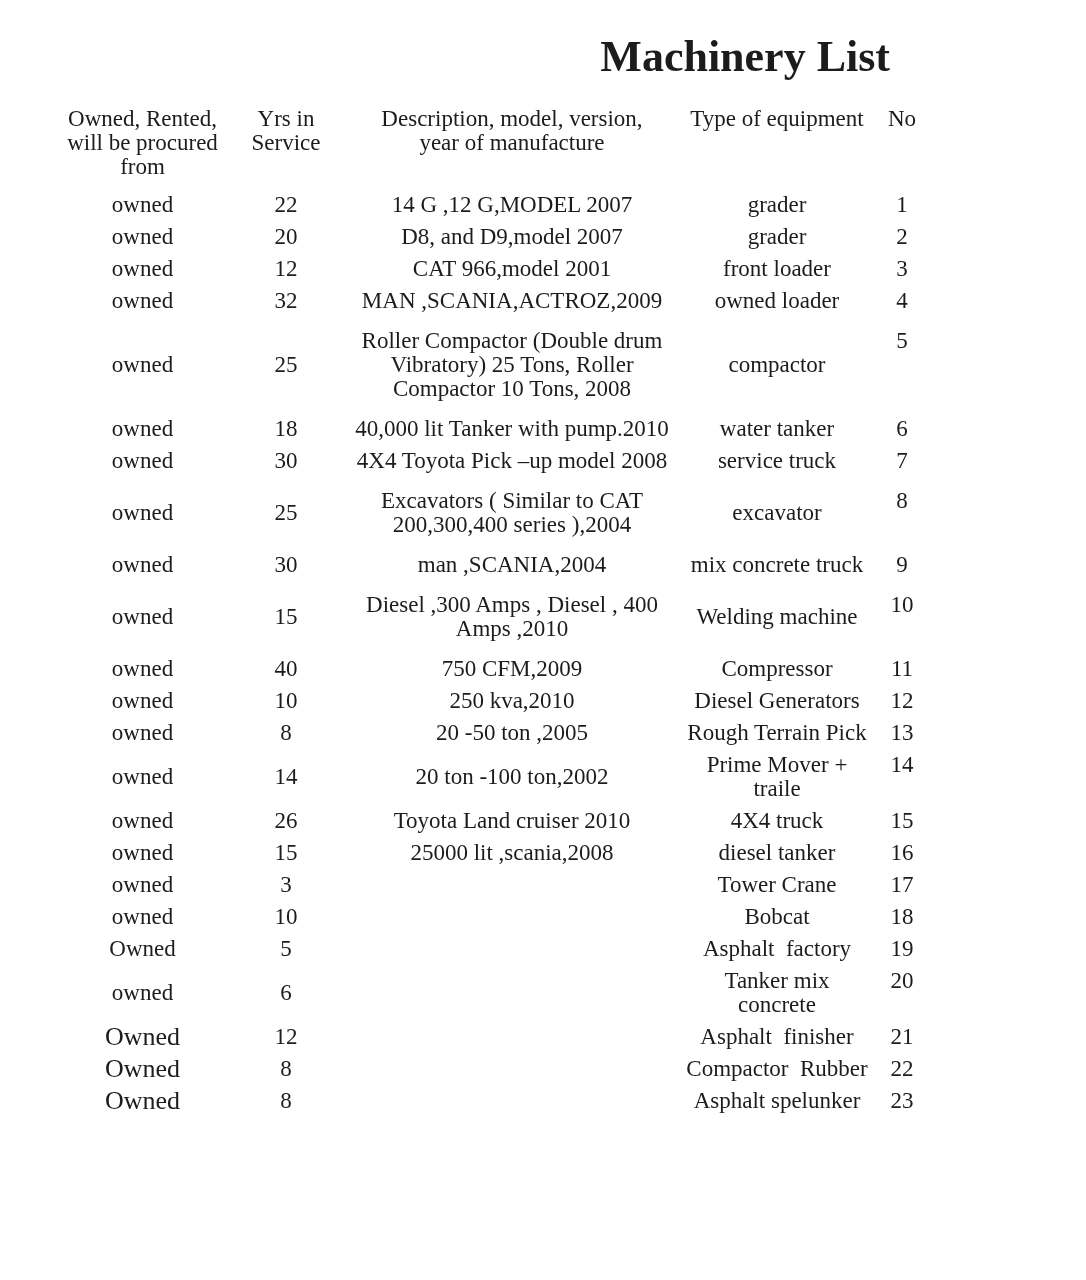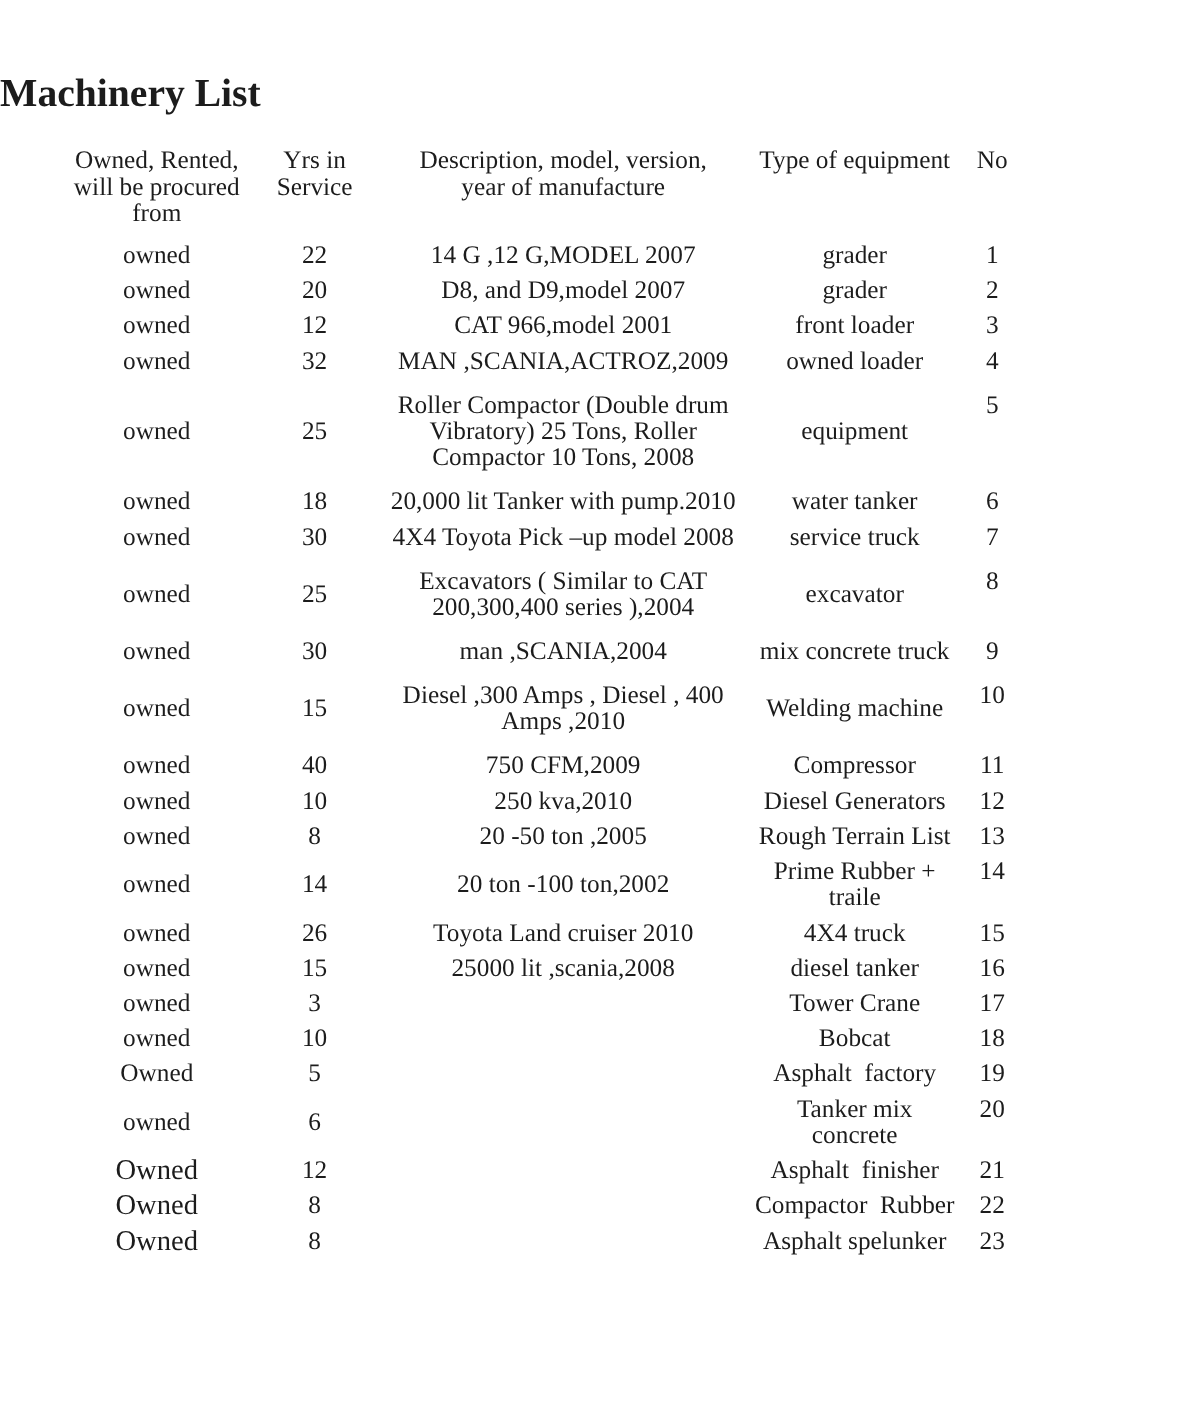--- a/index.html
+++ b/index.html
@@ -11,23 +11,23 @@
     position: relative;
     width: 1086px;
     height: 1280px;
     background: #ffffff;
     overflow: hidden;
     color: #1c1c1c;
     font-family: "Liberation Serif", "DejaVu Serif", serif;
   }
   .title {
     width: 890px;
-    padding-top: 62px;
-    text-align: left;
-    font-size: 36px;
+    padding-top: 35px;
+    text-align: right;
+    font-size: 44px;
     line-height: 44px;
     font-weight: bold;
     white-space: pre-wrap;
   }
   table.machinery {
     border-collapse: collapse;
     table-layout: fixed;
     margin-left: 55px;
     margin-top: 24px;
     font-size: 23px;
@@ -115,27 +115,27 @@
           <td class="col-owned">owned</td>
           <td class="col-yrs">32</td>
           <td class="col-desc">MAN ,SCANIA,ACTROZ,2009</td>
           <td class="col-type">owned loader</td>
           <td class="col-no">4</td>
         </tr>
         <tr class="tall">
           <td class="col-owned">owned</td>
           <td class="col-yrs">25</td>
           <td class="col-desc">Roller Compactor (Double drum Vibratory) 25 Tons, Roller Compactor 10 Tons, 2008</td>
-          <td class="col-type">equipment</td>
+          <td class="col-type">compactor</td>
           <td class="col-no">5</td>
         </tr>
         <tr>
           <td class="col-owned">owned</td>
           <td class="col-yrs">18</td>
-          <td class="col-desc">20,000 lit Tanker with pump.2010</td>
+          <td class="col-desc">40,000 lit Tanker with pump.2010</td>
           <td class="col-type">water tanker</td>
           <td class="col-no">6</td>
         </tr>
         <tr>
           <td class="col-owned">owned</td>
           <td class="col-yrs">30</td>
           <td class="col-desc">4X4 Toyota Pick –up model 2008</td>
           <td class="col-type">service truck</td>
           <td class="col-no">7</td>
         </tr>
@@ -171,28 +171,28 @@
           <td class="col-owned">owned</td>
           <td class="col-yrs">10</td>
           <td class="col-desc">250 kva,2010</td>
           <td class="col-type">Diesel Generators</td>
           <td class="col-no">12</td>
         </tr>
         <tr>
           <td class="col-owned">owned</td>
           <td class="col-yrs">8</td>
           <td class="col-desc">20 -50 ton ,2005</td>
-          <td class="col-type">Rough Terrain List</td>
+          <td class="col-type">Rough Terrain Pick</td>
           <td class="col-no">13</td>
         </tr>
         <tr>
           <td class="col-owned">owned</td>
           <td class="col-yrs">14</td>
           <td class="col-desc">20 ton -100 ton,2002</td>
-          <td class="col-type">Prime Rubber + traile</td>
+          <td class="col-type">Prime Mover + traile</td>
           <td class="col-no">14</td>
         </tr>
         <tr>
           <td class="col-owned">owned</td>
           <td class="col-yrs">26</td>
           <td class="col-desc">Toyota Land cruiser 2010</td>
           <td class="col-type">4X4 truck</td>
           <td class="col-no">15</td>
         </tr>
         <tr>

